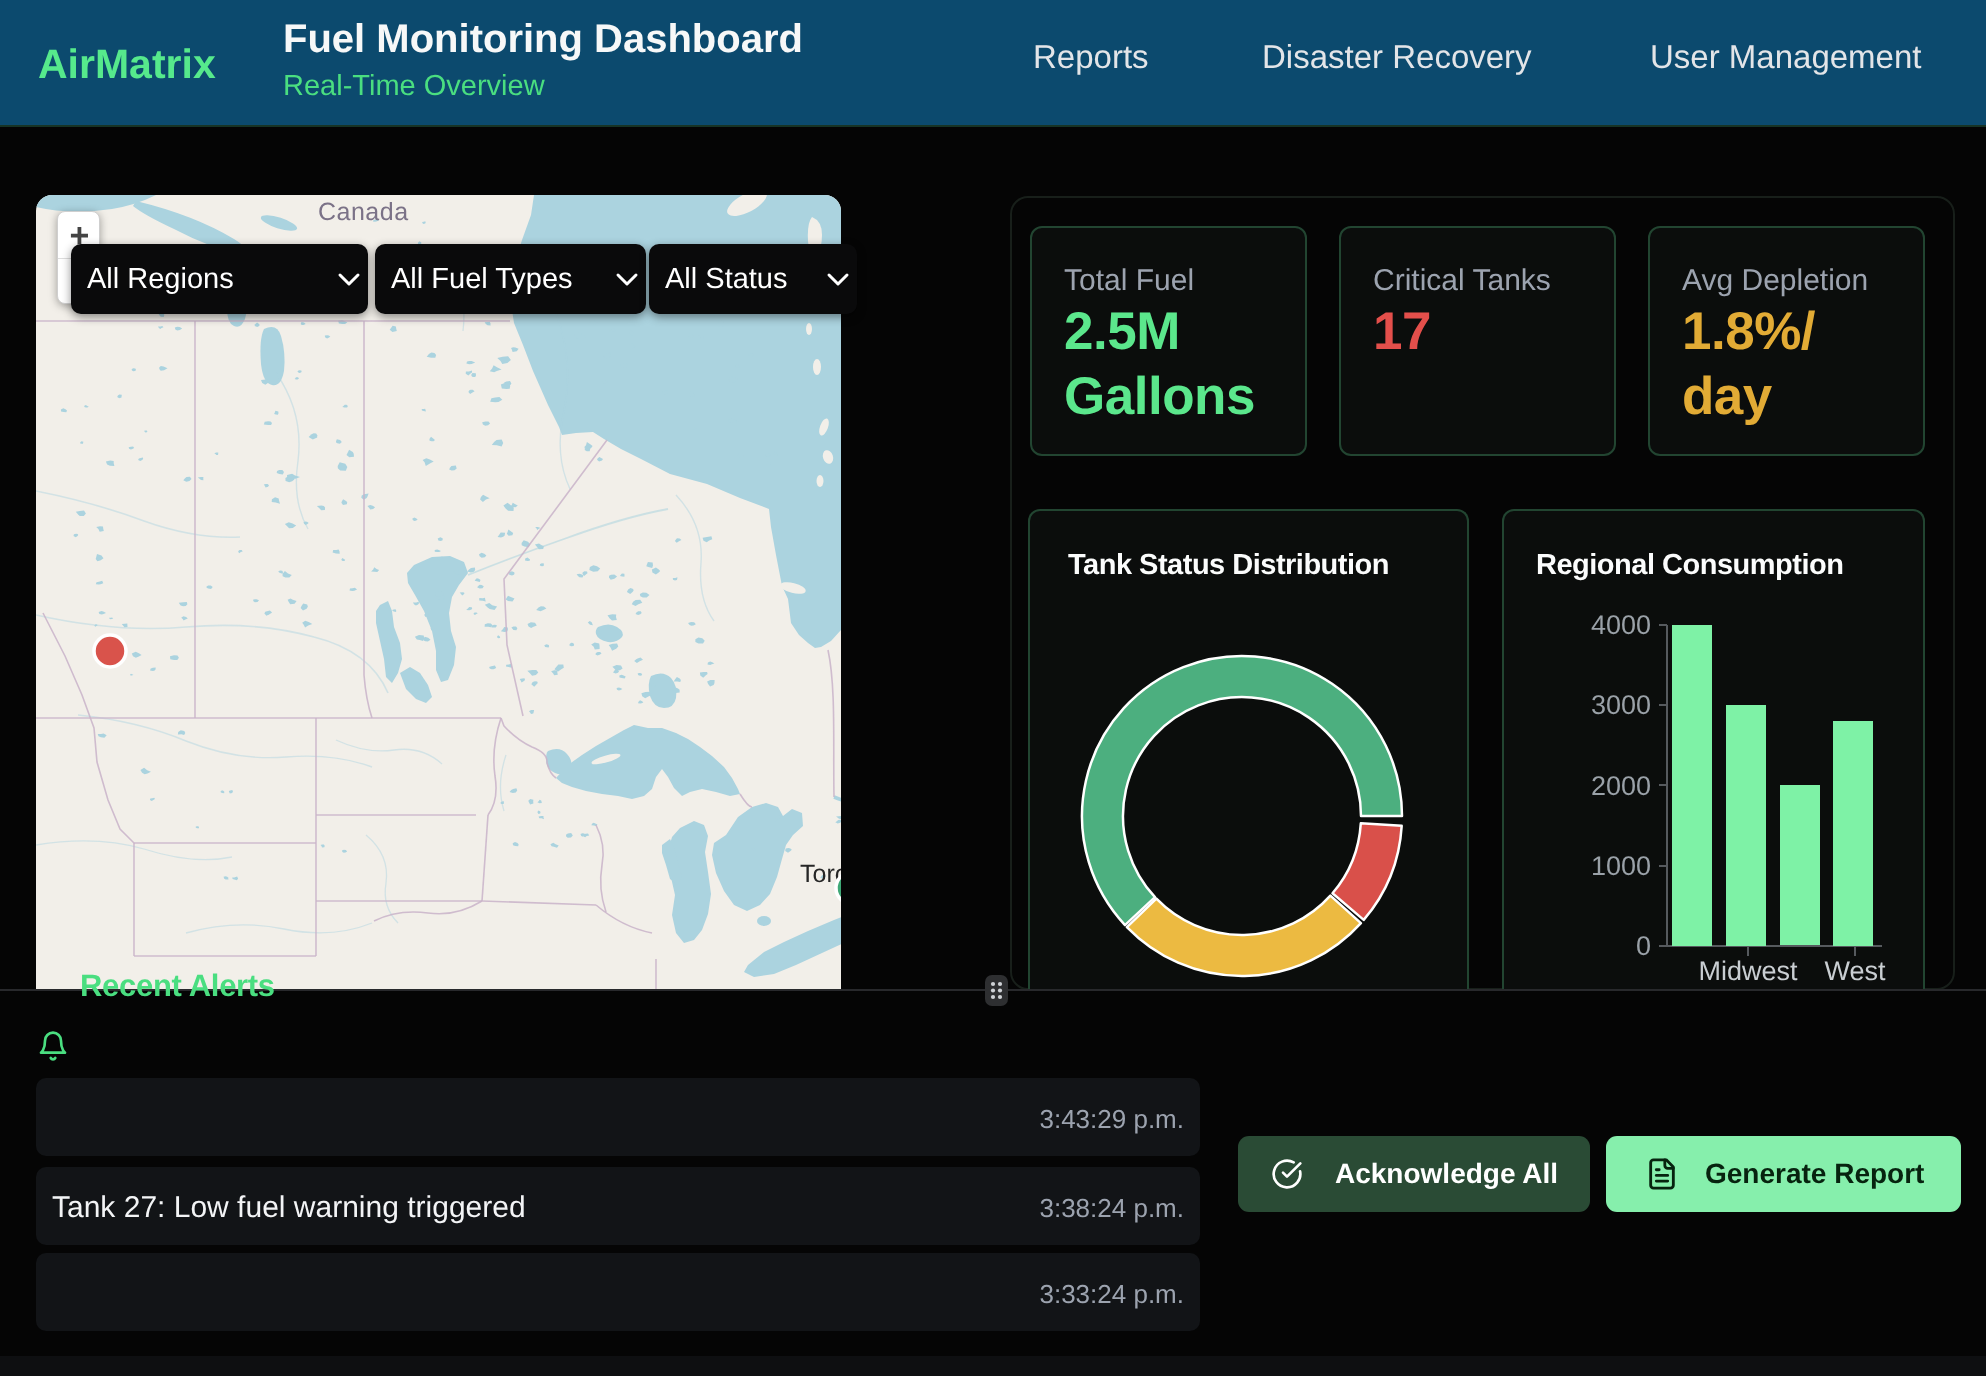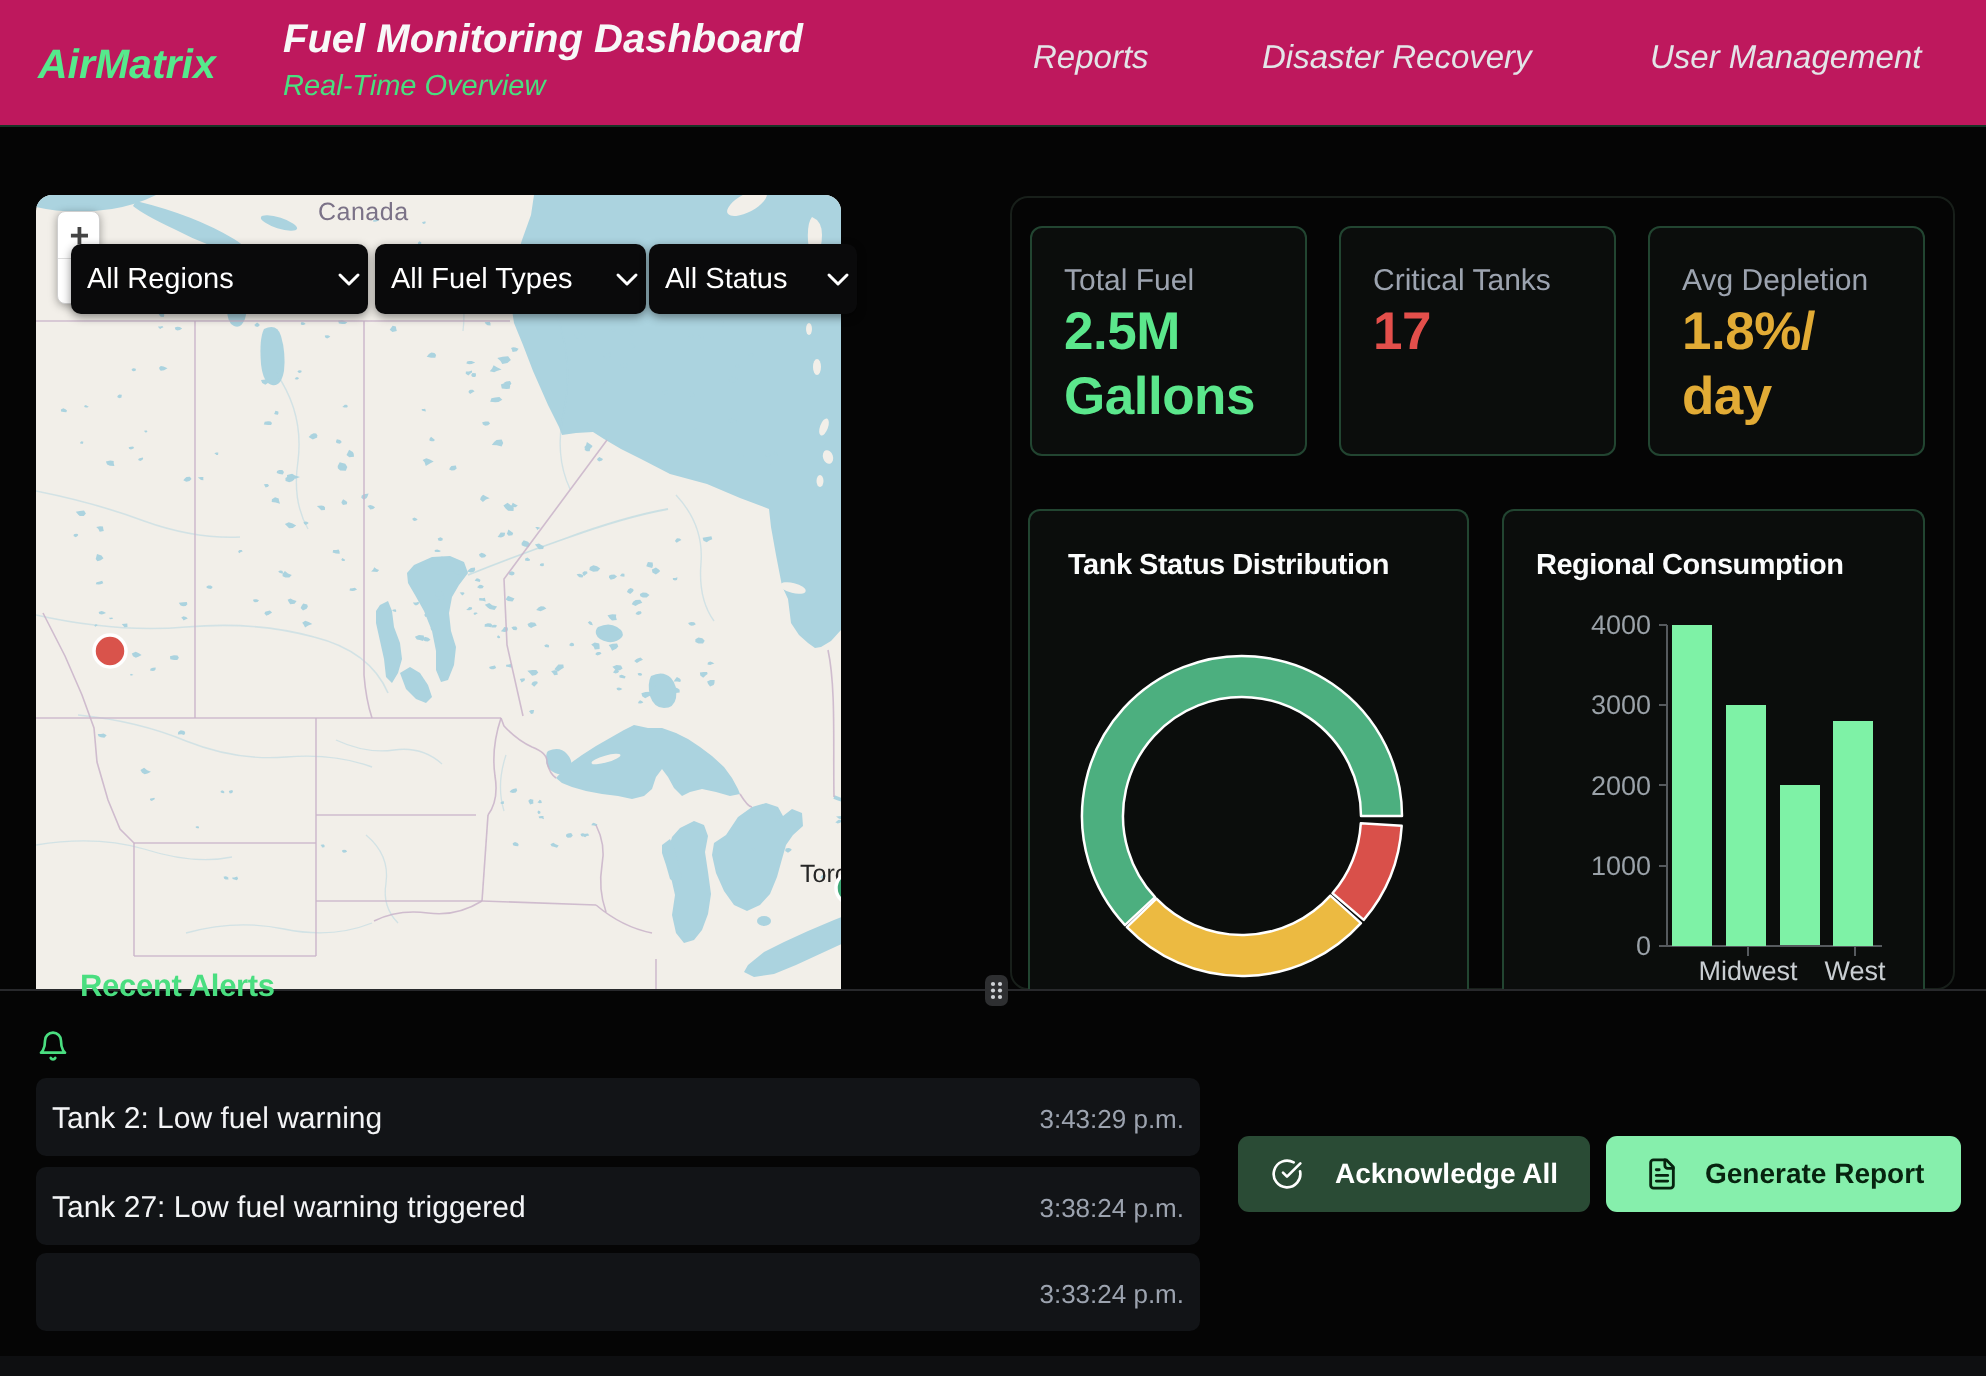--- a/index.html
+++ b/index.html
@@ -1,18 +1,18 @@
 <!DOCTYPE html>
 <html><head><meta charset="utf-8">
 <style>
 * { margin:0; padding:0; box-sizing:border-box; }
 html,body { width:1986px; height:1376px; background:#050505; font-family:"Liberation Sans", sans-serif; overflow:hidden; -webkit-font-smoothing:antialiased; }
 body { text-rendering:geometricPrecision; opacity:0.9999; }
 .abs { position:absolute; }
-#header { position:absolute; left:0; top:0; width:1986px; height:127px; background:#be185d; border-bottom:2px solid #173425;font-style:italic; }
+#header { position:absolute; left:0; top:0; width:1986px; height:127px; background:#0c4a6e; border-bottom:2px solid #173425; }
 #logo { position:absolute; left:38px; top:41px; font-size:41px; font-weight:bold; color:#56e98c; }
 #htitle { position:absolute; left:283px; top:17px; font-size:40px; font-weight:bold; color:#f7f8f8; }
 #hsub { position:absolute; left:283px; top:70px; font-size:29px; color:#4ade80; }
 .nav { position:absolute; top:38px; font-size:33px; color:#e3e5e8; }
 #map { position:absolute; left:36px; top:195px; width:805px; height:795px; border-radius:16px 16px 0 0; overflow:hidden; }
 .zbox { position:absolute; left:57px; top:211px; width:43px; height:93px; background:#fff; border-radius:8px; border:1px solid #cfcfcf; box-shadow:0 2px 8px rgba(0,0,0,0.35); }
 .zbox .sep { position:absolute; left:0; right:0; top:46px; height:1px; background:#ddd; }
 .zplus { position:absolute; left:0; top:2px; width:43px; height:44px; color:#444; font-size:34px; font-weight:bold; text-align:center; line-height:44px; }
 .pill { position:absolute; top:244px; height:70px; background:#0a0a0b; border-radius:10px; color:#fff; font-size:29px; line-height:70px; padding-left:16px; box-shadow:0 3px 10px rgba(0,0,0,0.45); }
 .pill .chev { position:absolute; top:0; bottom:0; }
@@ -534,21 +534,20 @@
   </svg>
 </div>
 
 <svg class="abs" style="left:37px; top:1030px;" width="32" height="32" viewBox="0 0 24 24" fill="none" stroke="#4ade80" stroke-width="2" stroke-linecap="round" stroke-linejoin="round">
     <path d="M6 8a6 6 0 0 1 12 0c0 7 3 9 3 9H3s3-2 3-9"></path>
     <path d="M10.3 21a1.94 1.94 0 0 0 3.4 0"></path>
   </svg>
 <div id="alert-title">Recent Alerts</div>
 
 <div class="arow" style="top:1078px;">
-    <span class="t">Tank 2: Low fuel warning</span>
     <span class="tm">3:43:29 p.m.</span>
   </div>
 <div class="arow" style="top:1167px;">
     <span class="t">Tank 27: Low fuel warning triggered</span>
     <span class="tm">3:38:24 p.m.</span>
   </div>
 <div class="arow" style="top:1253px;">
     <span class="tm">3:33:24 p.m.</span>
   </div>
 

